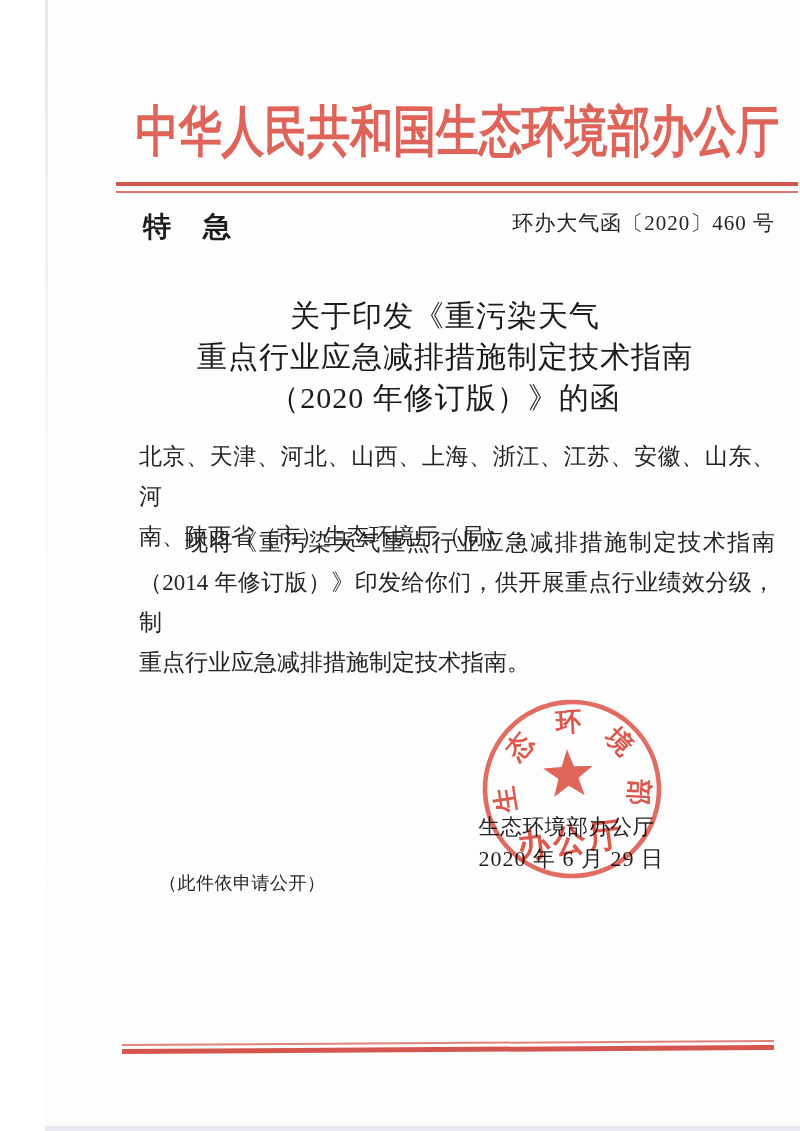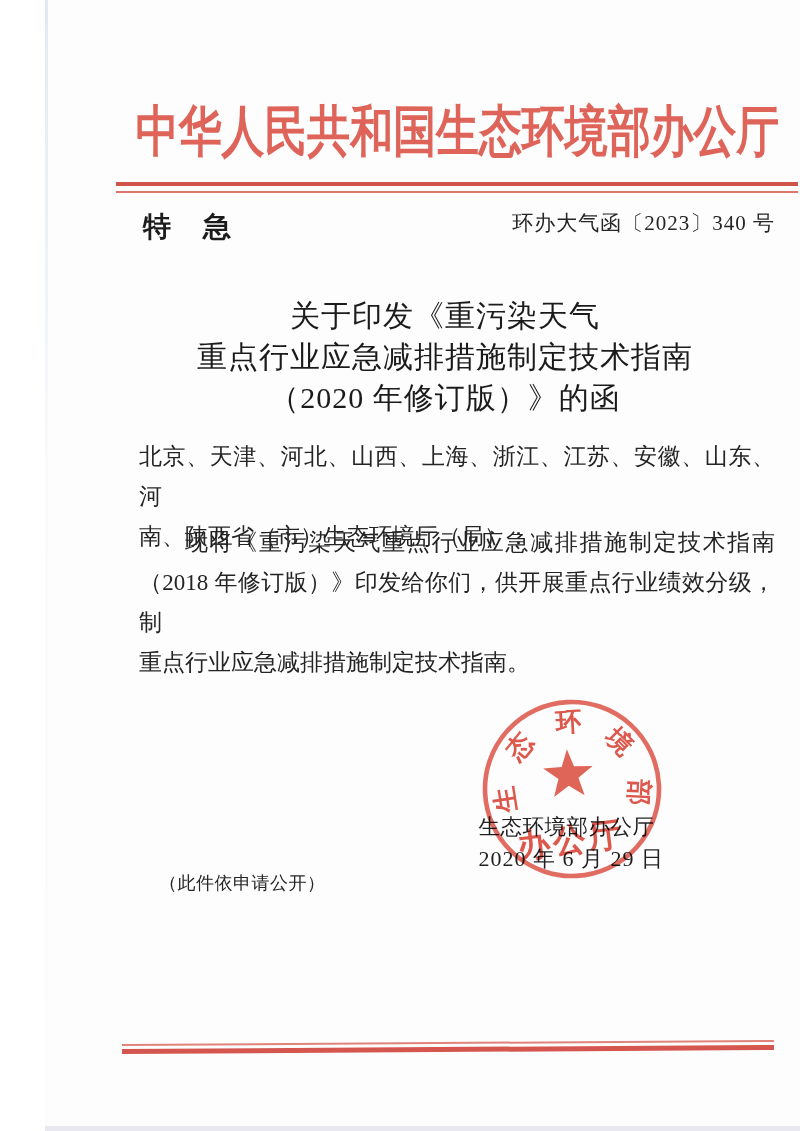--- a/index.html
+++ b/index.html
@@ -100,37 +100,37 @@
 
   <div class="letterhead">
     <span class="squeeze">中华人民共和国生态环境部办公厅</span>
   </div>
 
   <div class="rule-top-thick"></div>
   <div class="rule-top-thin"></div>
 
   <div class="meta-row">
     <div class="urgency">特　急</div>
-    <div class="doc-number">环办大气函〔2023〕340 号</div>
+    <div class="doc-number">环办大气函〔2020〕460 号</div>
   </div>
 
   <div class="doc-title">
     <div>关于印发《重污染天气</div>
     <div>重点行业应急减排措施制定技术指南</div>
     <div>（2020 年修订版）》的函</div>
   </div>
 
   <div class="text-col recipients">
     <div class="cn-line fill">北京、天津、河北、山西、上海、浙江、江苏、安徽、山东、河</div>
     <div class="cn-line">南、陕西省（市）生态环境厅（局）：</div>
   </div>
 
   <div class="text-col body-para">
     <div class="cn-line fill indent">现将《重污染天气重点行业应急减排措施制定技术指南</div>
-    <div class="cn-line fill">（2018 年修订版）》印发给你们，供开展重点行业绩效分级，制</div>
+    <div class="cn-line fill">（2014 年修订版）》印发给你们，供开展重点行业绩效分级，制</div>
     <div class="cn-line">重点行业应急减排措施制定技术指南。</div>
   </div>
 
   <div class="signature-block">
     <div class="issuer">生态环境部办公厅</div>
     <div class="issue-date">2020 年 6 月 29 日</div>
   </div>
 
   <svg class="seal" viewBox="0 0 200 200">
     <g transform="rotate(-3 100 100)">

